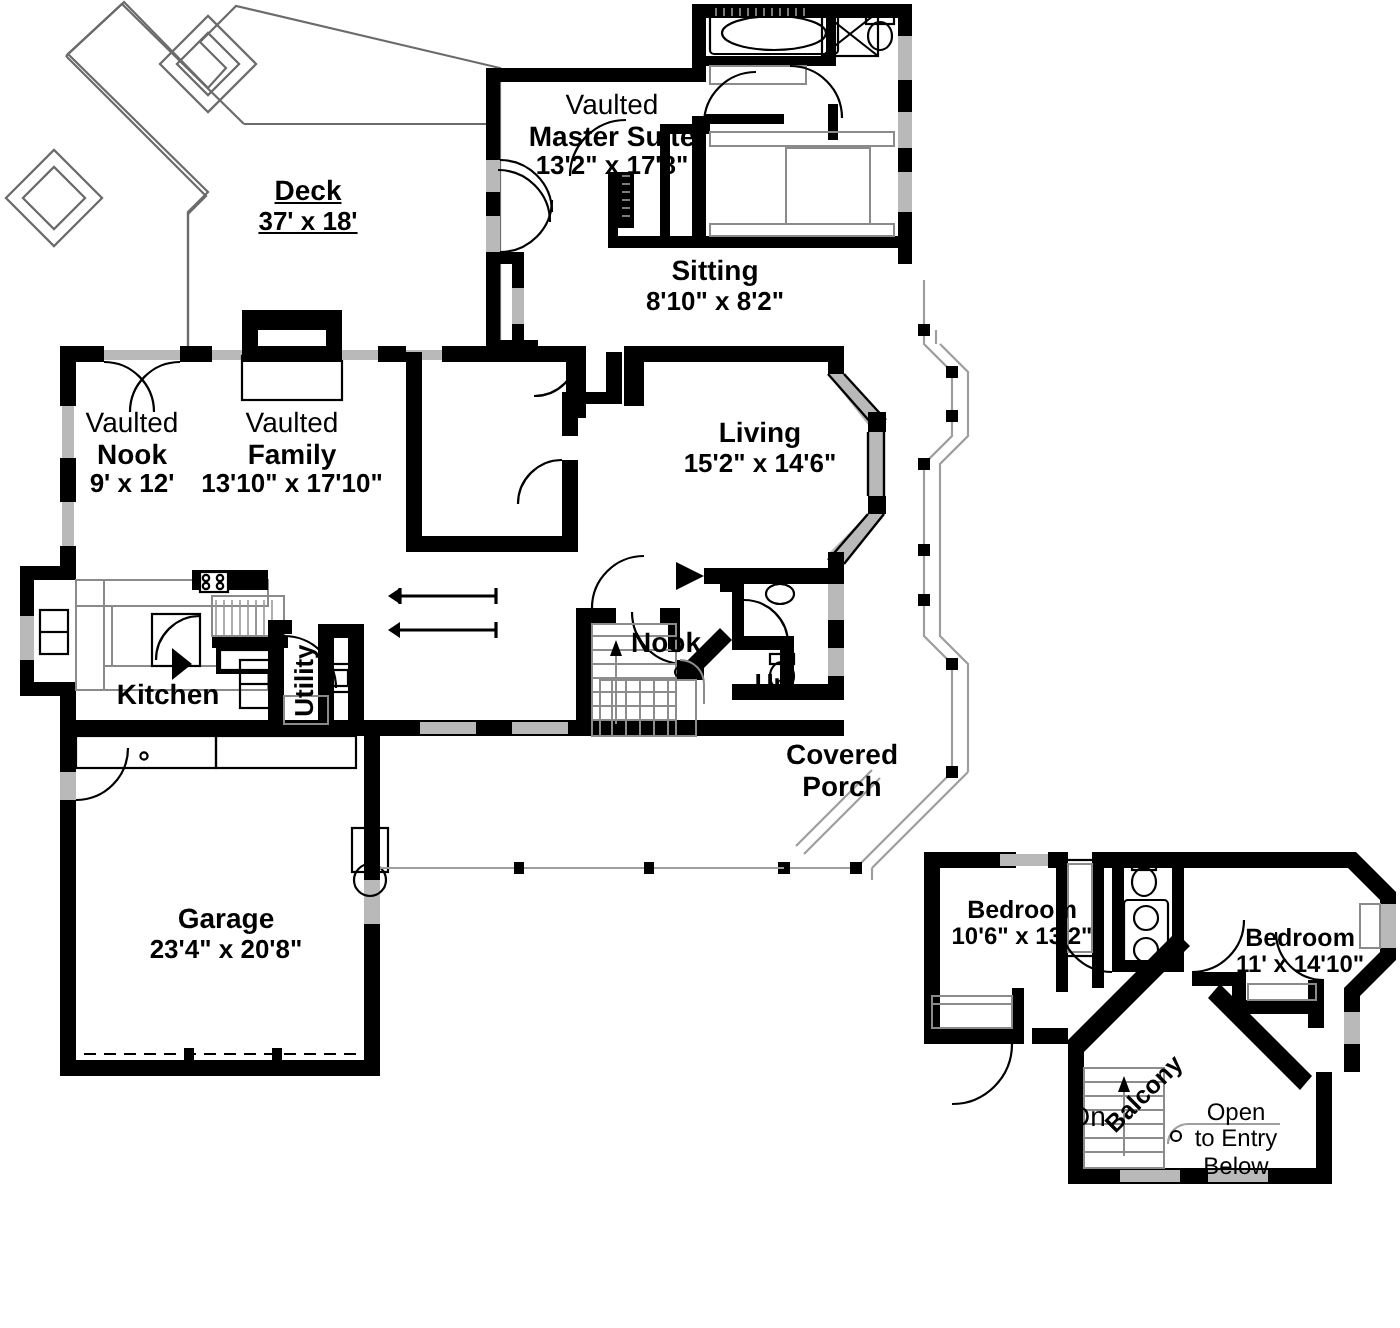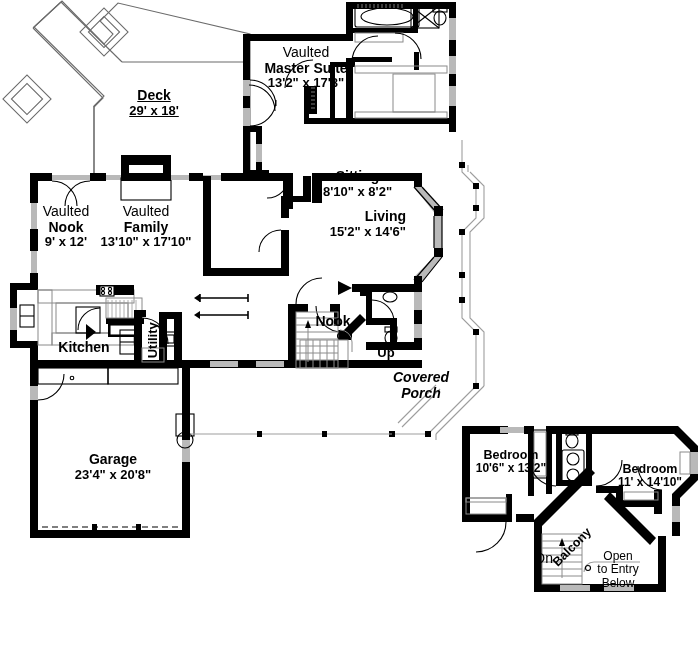--- a/index.html
+++ b/index.html
@@ -516,70 +516,70 @@
     <path class="door-swing" d="M534,504 A26,26 0 0 0 508,478" opacity="0"></path>
     <path class="door-swing" d="M556,486 A26,26 0 0 1 530,460"></path>
     <path class="door-swing" d="M596,486 A26,26 0 0 0 622,460"></path>
     <path class="door-swing" d="M662,490 A24,24 0 0 1 638,466"></path>
     <path class="door-swing" d="M462,550 A26,26 0 0 1 488,524" opacity="0"></path>
 
   </svg>
 
   <div class="lbl sz-room" style="left:104px; top:88px; width:100px;text-decoration:underline;">
     <span class="t-bold">Deck</span>
-    <span class="t-dim">29' x 18'</span>
+    <span class="t-dim">37' x 18'</span>
   </div>
 
   <div class="lbl sz-room" style="left:250px; top:45px; width:112px;">
     <span class="t-reg">Vaulted</span>
     <span class="t-bold">Master Suite</span>
     <span class="t-dim">13'2" x 17'8"</span>
   </div>
 
-  <div class="lbl sz-room" style="left:305px; top:128px; width:105px;margin-top:41px;">
+  <div class="lbl sz-room" style="left:305px; top:128px; width:105px;">
     <span class="t-bold">Sitting</span>
     <span class="t-dim">8'10" x 8'2"</span>
   </div>
 
   <div class="lbl sz-room" style="left:22px; top:204px; width:88px;">
     <span class="t-reg">Vaulted</span>
     <span class="t-bold">Nook</span>
     <span class="t-dim">9' x 12'</span>
   </div>
 
   <div class="lbl sz-room" style="left:96px; top:204px; width:100px;">
     <span class="t-reg">Vaulted</span>
     <span class="t-bold">Family</span>
     <span class="t-dim">13'10" x 17'10"</span>
   </div>
 
 
-  <div class="lbl sz-room" style="left:306px; top:209px; width:100px;text-align:right;">
+  <div class="lbl sz-room" style="left:330px; top:209px; width:100px;">
     <span class="t-bold">Living</span>
     <span class="t-dim">15'2" x 14'6"</span>
   </div>
 
   <div class="lbl sz-room" style="left:38px; top:292px; width:92px;margin-top:48px;">
     <span class="t-bold">Kitchen</span>
   </div>
 
   <div class="lbl sz-tiny rot-vert" style="left:118px; top:333px; width:70px;">
     <span class="t-bold">Utility</span>
   </div>
 
 
   <div class="lbl sz-room" style="left:293px; top:314px; width:80px;">
     <span class="t-bold">Nook</span>
   </div>
 
-  <div class="lbl sz-tiny" style="left:322px; top:346px; width:32px;padding-left:48px;">
+  <div class="lbl sz-tiny" style="left:322px; top:335px; width:32px;padding-left:48px;">
     <span class="t-bold">Up</span>
   </div>
 
-  <div class="lbl sz-room" style="left:367px; top:370px; width:108px;font-style:italic;">
+  <div class="lbl sz-room" style="left:367px; top:370px; width:108px;">
     <span class="t-bold">Covered</span>
     <span class="t-bold">Porch</span>
   </div>
 
   <div class="lbl sz-room" style="left:58px; top:452px; width:110px;">
     <span class="t-bold">Garage</span>
     <span class="t-dim">23'4" x 20'8"</span>
   </div>
 
   <div class="lbl sz-small" style="left:460px; top:448px; width:102px;">

